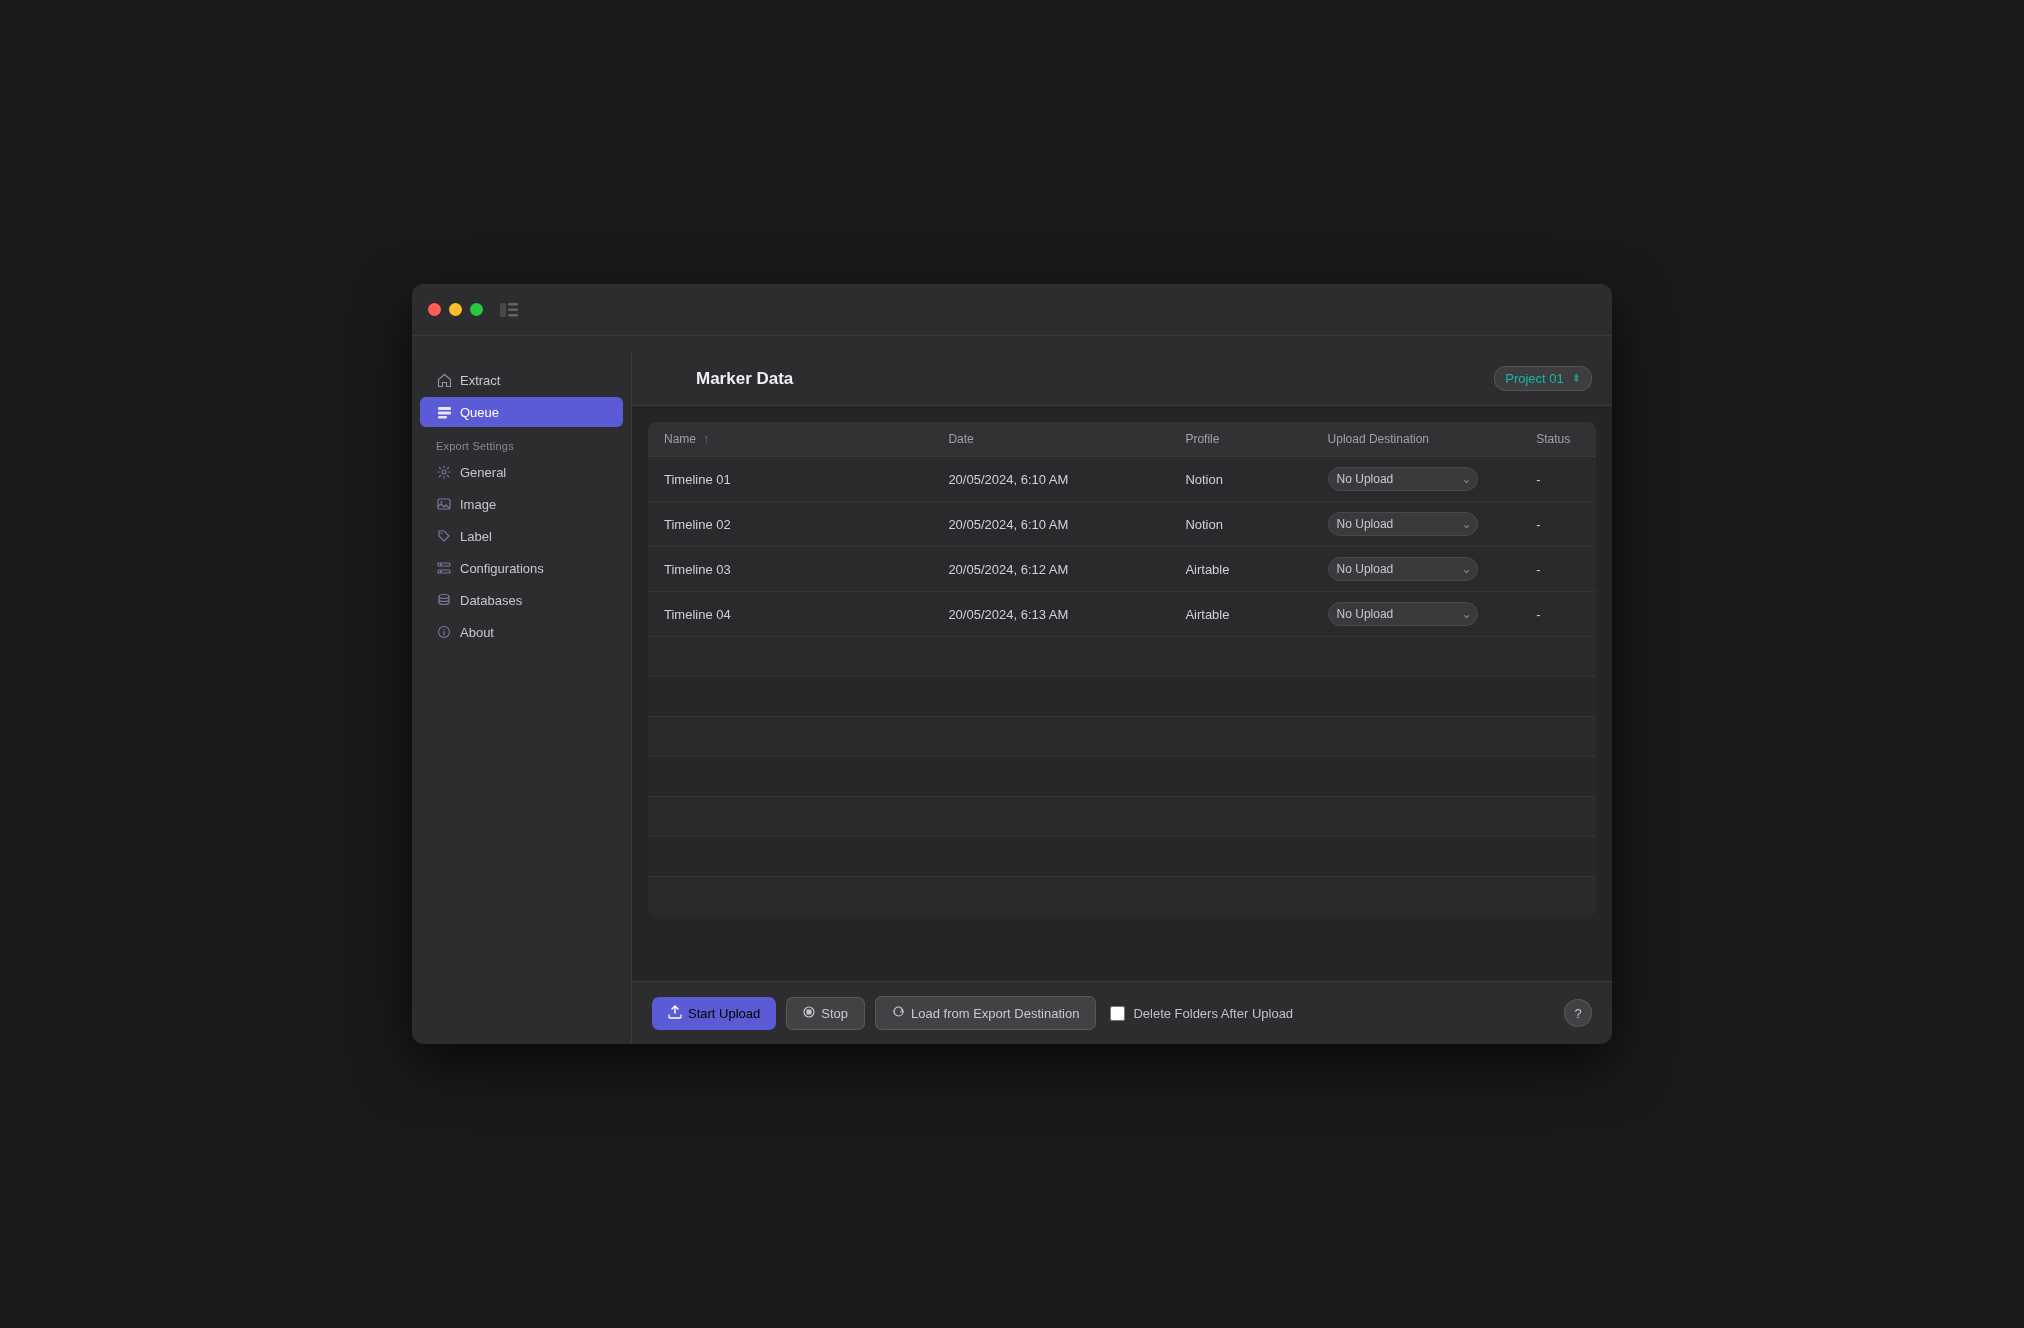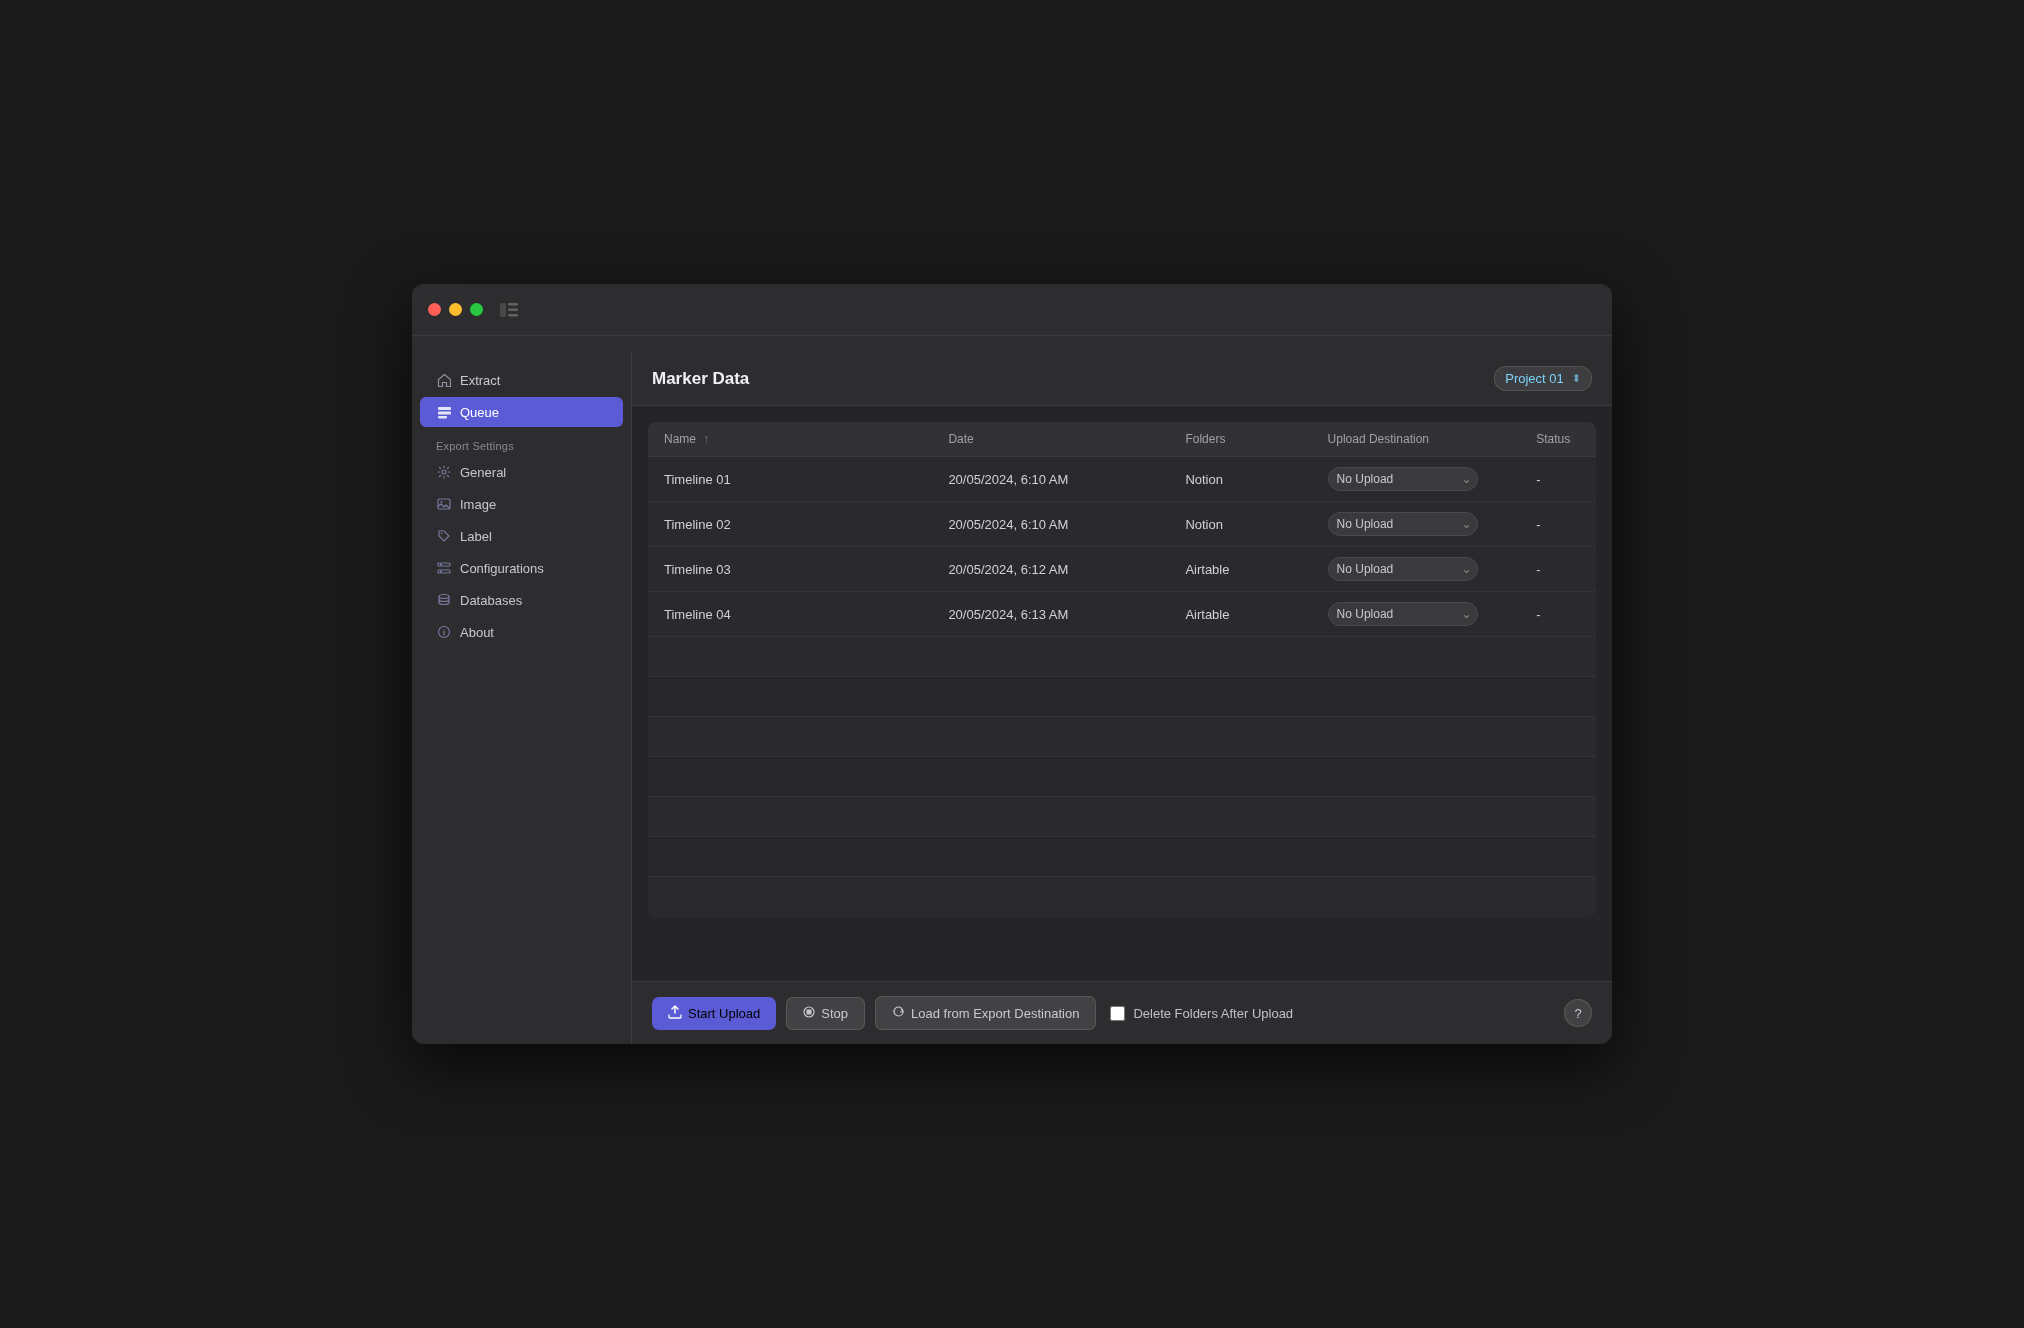--- a/index.html
+++ b/index.html
@@ -114,31 +114,32 @@
       justify-content: space-between;
       padding: 14px 20px;
       background: #2d2d2f;
       border-bottom: 1px solid #3a3a3c;
       flex-shrink: 0;
     }
     .content-title {
       font-size: 17px;
       font-weight: 600;
       color: #f0f0f5;
+      margin-left: 44px;
     }
     .project-selector {
       display: flex;
       align-items: center;
       gap: 4px;
       background: rgba(255,255,255,0.08);
       border: 1px solid rgba(255,255,255,0.12);
       border-radius: 12px;
       padding: 4px 10px;
       cursor: pointer;
-      color: #7dd3fc;
+      color: #14b8a6;
       font-size: 13px;
     }
     .table-container {
       flex: 1;
       overflow-y: auto;
       padding: 16px;
     }
     .data-table {
       width: 100%;
       border-collapse: collapse;
@@ -396,21 +397,21 @@
           <thead>
             <tr>
               <th class="col-name">
                 <span>Name</span>
                 <span class="sort-arrow">↑</span>
               </th>
               <th class="col-date">
                 <span>Date</span>
               </th>
               <th class="col-profile">
-                <span>Folders</span>
+                <span>Profile</span>
               </th>
               <th class="col-upload">
                 <span>Upload Destination</span>
               </th>
               <th class="col-status">
                 <span>Status</span>
               </th>
             </tr>
           </thead>
           <tbody id="table-body">

